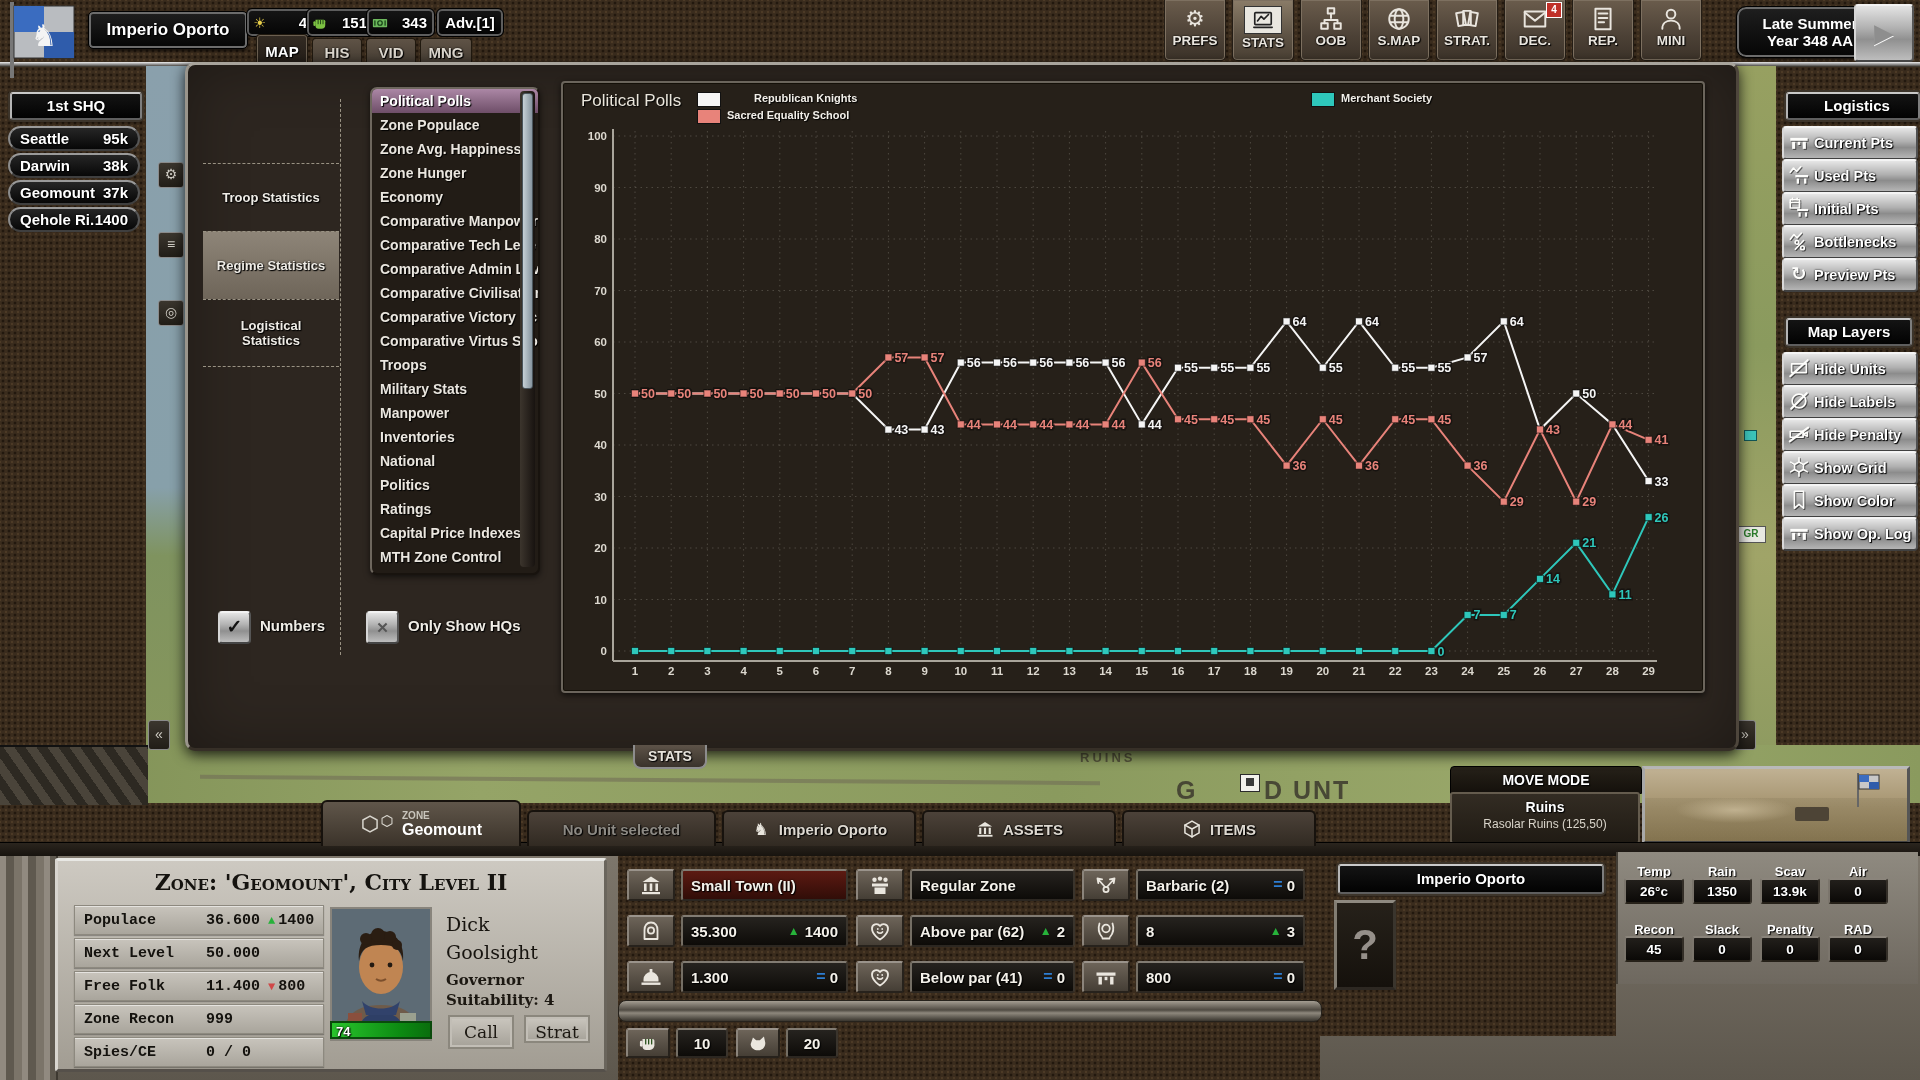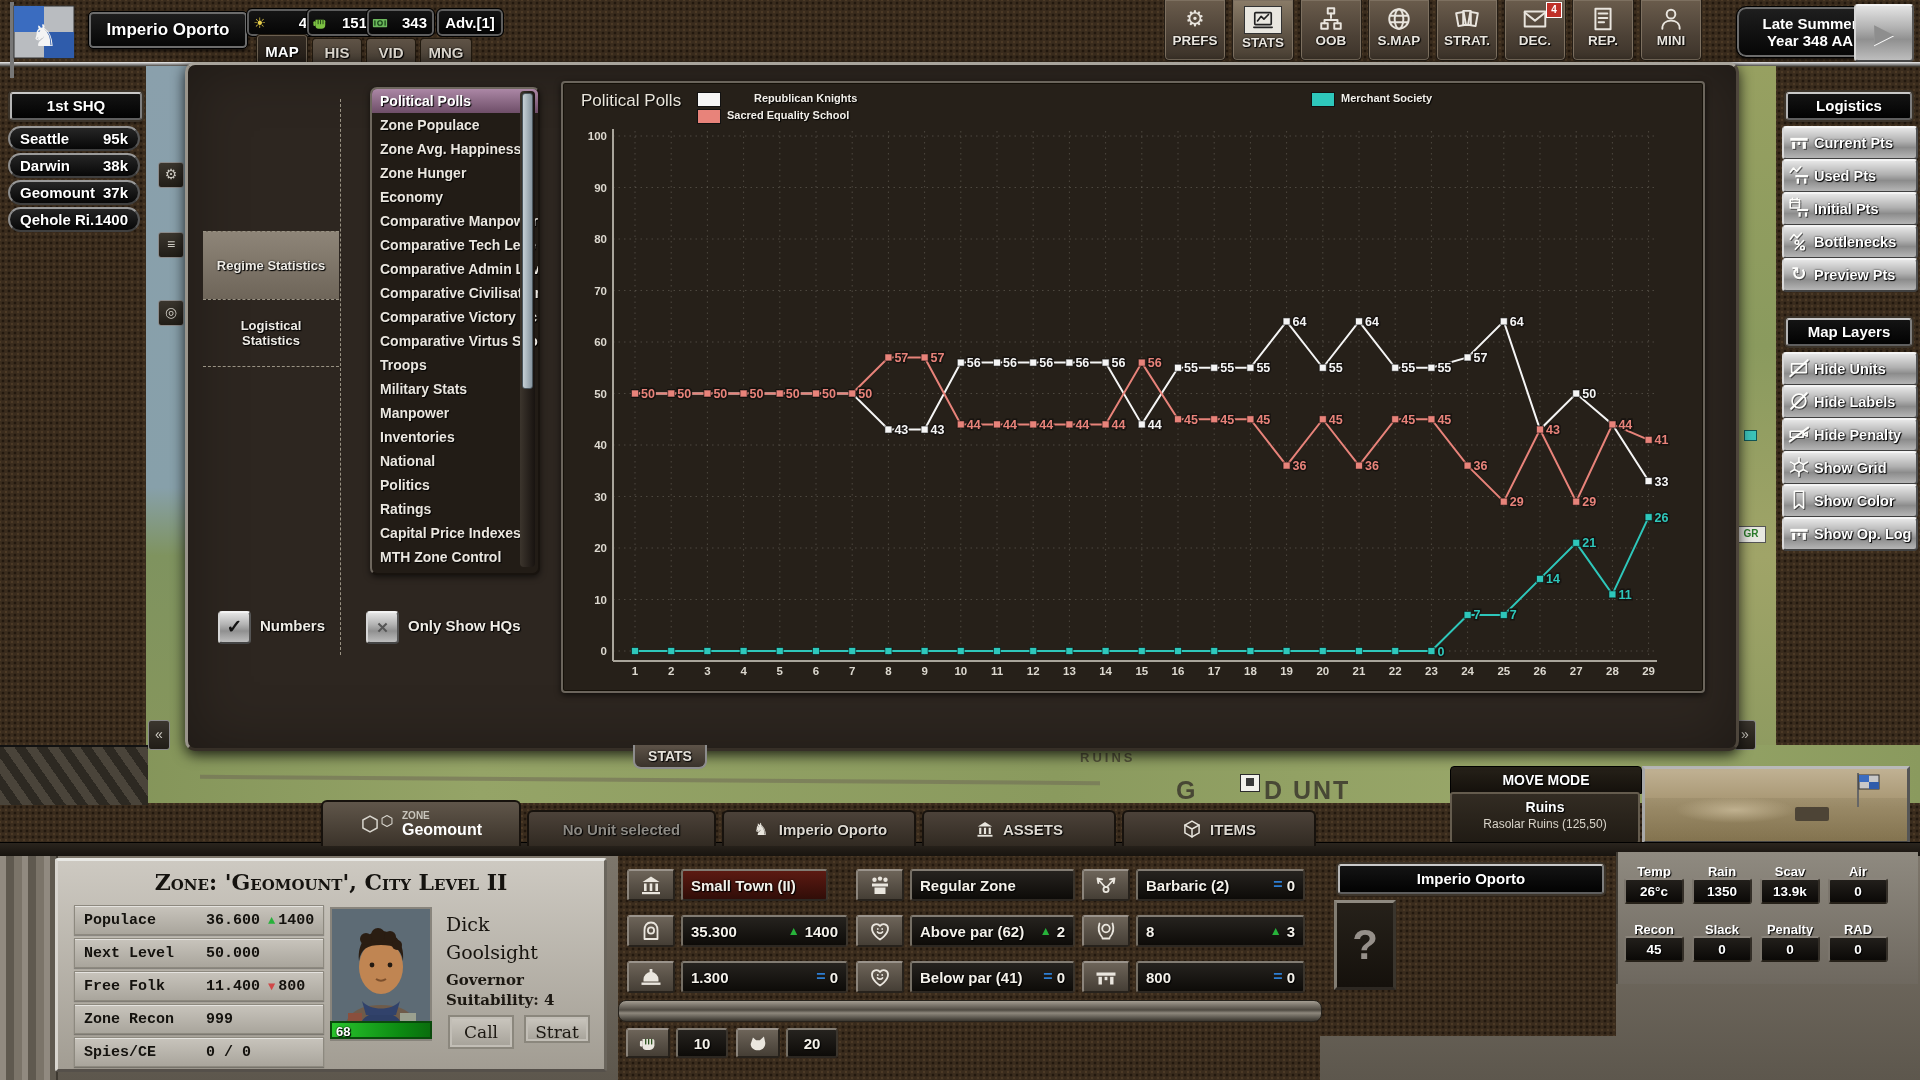--- a/index.html
+++ b/index.html
@@ -318,20 +318,23 @@
   <div class="edgebtn" style="left:158px;top:300px;">◎</div>
   <div class="edgebtn" style="left:148px;top:720px;width:20px;height:28px;line-height:26px;">«</div>
   <div class="edgebtn" style="left:1734px;top:720px;width:20px;height:28px;line-height:26px;">»</div>
   <div class="abs" style="left:1736px;top:526px;width:28px;height:15px;background:#e8e8e2;border:1px solid #555;font-size:10px;font-weight:bold;color:#2a7a2a;text-align:center;line-height:14px;">
     <span>GR</span>
   </div>
   <div class="abs" style="left:1744px;top:430px;width:11px;height:9px;background:#3cc4ba;border:1px solid #155;"></div>
 
   <div id="stats-window" class="abs">
     <div id="cat-col" class="abs" style="left:15px;top:34px;width:137px;height:556px;border-right:1px dashed #999283;">
+        <div class="catcell" style="top:64px;">
+          <span class="tsh">Troop Statistics</span>
+        </div>
         <div class="catcell active" style="top:132px;">
           <span class="tsh">Regime Statistics</span>
         </div>
         <div class="catcell" style="top:200px;border-bottom:1px dashed #999283;">
           <span class="tsh">Logistical Statistics</span>
         </div>
       </div>
     <div id="menu-list" class="abs">
         <div class="mitem sel">Political Polls</div>
         <div class="mitem">Zone Populace</div>
@@ -613,21 +616,21 @@
           <rect x="1082.1000000000001" y="428.6" width="7" height="7" fill="#2ec7bb" stroke="#00000088"></rect>
           <text class="dlabel" x="1091.6000000000001" y="436.6" fill="#2ec7bb">26</text>
         </svg>
     </div>
 
     <div class="abs" style="left:445px;top:680px;width:74px;height:24px;background:linear-gradient(180deg,#5d5348,#3a332b);border:2px solid #8d8d8d;border-top:none;border-radius:0 0 8px 8px;text-align:center;line-height:22px;color:#e8e4dc;font-weight:bold;font-size:14px;box-sizing:border-box;">
       <span class="tsh">STATS</span>
     </div>
   </div>
 
-  <div class="abs hdrplate" style="left:1786px;top:92px;width:122px;height:24px;line-height:24px;font-size:15px;">
+  <div class="abs hdrplate" style="left:1786px;top:92px;width:122px;height:24px;line-height:24px;font-size:15px;padding-left:8px;">
     <span class="tsh">Logistics</span>
   </div>
   <div id="logi-buttons">
       <div class="sidebtn" style="top:126px;">
         <span class="sic" style="color:#fdfdfb;filter:drop-shadow(1px 1px 0 #0008);"><svg viewBox="0 0 24 24" width="22" height="22" fill="none" stroke="currentColor" stroke-width="1.8" stroke-linejoin="round" stroke-linecap="round">
             <rect x="2.5" y="7.5" width="19" height="3.2" fill="currentColor" stroke="none"></rect>
             <rect x="4.5" y="11.8" width="3.4" height="7.7" fill="currentColor" stroke="none"></rect>
             <rect x="16.1" y="11.8" width="3.4" height="7.7" fill="currentColor" stroke="none"></rect>
             <rect x="10.6" y="11.8" width="2.8" height="3.4" fill="currentColor" stroke="none"></rect>
           </svg></span>
@@ -816,21 +819,21 @@
           <circle cx="46" cy="26" r="7" fill="#2a1d12"></circle>
         <circle cx="58" cy="28" r="6" fill="#2a1d12"></circle>
           <circle cx="65" cy="36" r="5" fill="#2a1d12"></circle>
         <circle cx="40" cy="56" r="2.4" fill="#231a12"></circle>
           <circle cx="58" cy="56" r="2.4" fill="#231a12"></circle>
         <path d="M44 70c3 2 7 2 10 0" stroke="#7c4f2c" stroke-width="2" fill="none"></path>
         <path d="M30 92c8 10 30 10 38 0l-4 14H34z" fill="#31426b"></path>
       </svg>
     </div>
     <div class="abs" style="left:272px;top:160px;width:102px;height:18px;background:linear-gradient(90deg,#29c42c,#0c8a12 70%,#0a6e0e);border:2px solid #0a4a0c;box-sizing:border-box;">
-      <span class="tsh" style="color:#fff;font-weight:bold;font-size:13px;margin-left:4px;position:relative;top:-1px;">68</span>
+      <span class="tsh" style="color:#fff;font-weight:bold;font-size:13px;margin-left:4px;position:relative;top:-1px;">74</span>
     </div>
 
     <div class="abs serif" style="left:388px;top:52px;font-size:19px;color:#17140f;">Dick</div>
     <div class="abs serif" style="left:388px;top:80px;font-size:19px;color:#17140f;">Goolsight</div>
     <div class="abs serif" style="left:388px;top:110px;font-size:15px;font-weight:bold;color:#1c1812;">Governor</div>
     <div class="abs serif" style="left:388px;top:130px;font-size:15px;font-weight:bold;color:#1c1812;">Suitability: 4</div>
     <div class="abs serif" style="left:390px;top:154px;width:66px;height:34px;background:linear-gradient(180deg,#cbc7bf,#a5a198);border:2px solid #8b877d;box-shadow:inset 0 0 0 2px #c2beb6;text-align:center;line-height:30px;font-size:17px;color:#1c1812;cursor:pointer;box-sizing:border-box;">
       <span>Call</span>
     </div>
     <div class="abs serif" style="left:466px;top:154px;width:66px;height:28px;background:linear-gradient(180deg,#cbc7bf,#a5a198);border:2px solid #8b877d;box-shadow:inset 0 0 0 2px #c2beb6;text-align:center;line-height:30px;font-size:17px;color:#1c1812;cursor:pointer;box-sizing:border-box;">
@@ -841,21 +844,21 @@
   <div id="zone-grid">
       <div class="iconplate abs" style="left:627px;top:869px;">
         <svg viewBox="0 0 24 24" width="24" height="24" fill="none" stroke="currentColor" stroke-width="1.8" stroke-linejoin="round" stroke-linecap="round">
           <path d="M3.5 9h17L12 3.5z" fill="currentColor" stroke="none"></path>
           <rect x="5" y="10.5" width="2.6" height="7.5" fill="currentColor" stroke="none"></rect>
           <rect x="10.7" y="10.5" width="2.6" height="7.5" fill="currentColor" stroke="none"></rect>
           <rect x="16.4" y="10.5" width="2.6" height="7.5" fill="currentColor" stroke="none"></rect>
           <rect x="3" y="19" width="18" height="2.2" fill="currentColor" stroke="none"></rect>
         </svg>
       </div>
-      <div class="valbox abs" style="left:681px;top:869px;width:147px;background:linear-gradient(180deg,#5c1a12,#310d08);">
+      <div class="valbox abs" style="left:681px;top:869px;width:167px;background:linear-gradient(180deg,#5c1a12,#310d08);">
         <span class="tsh grow">Small Town (II)</span>
       </div>
       <div class="iconplate abs" style="left:856px;top:869px;">
         <svg viewBox="0 0 24 24" width="24" height="24" fill="none" stroke="currentColor" stroke-width="1.8" stroke-linejoin="round" stroke-linecap="round">
           <circle cx="6.5" cy="6.8" r="2.2" fill="currentColor" stroke="none"></circle>
           <circle cx="12" cy="5.6" r="2.2" fill="currentColor" stroke="none"></circle>
           <circle cx="17.5" cy="6.8" r="2.2" fill="currentColor" stroke="none"></circle>
           <rect x="4" y="10.5" width="16" height="3" fill="currentColor" stroke="none"></rect>
           <rect x="6.5" y="14.5" width="11" height="6.5" fill="currentColor" stroke="none"></rect>
         </svg>

